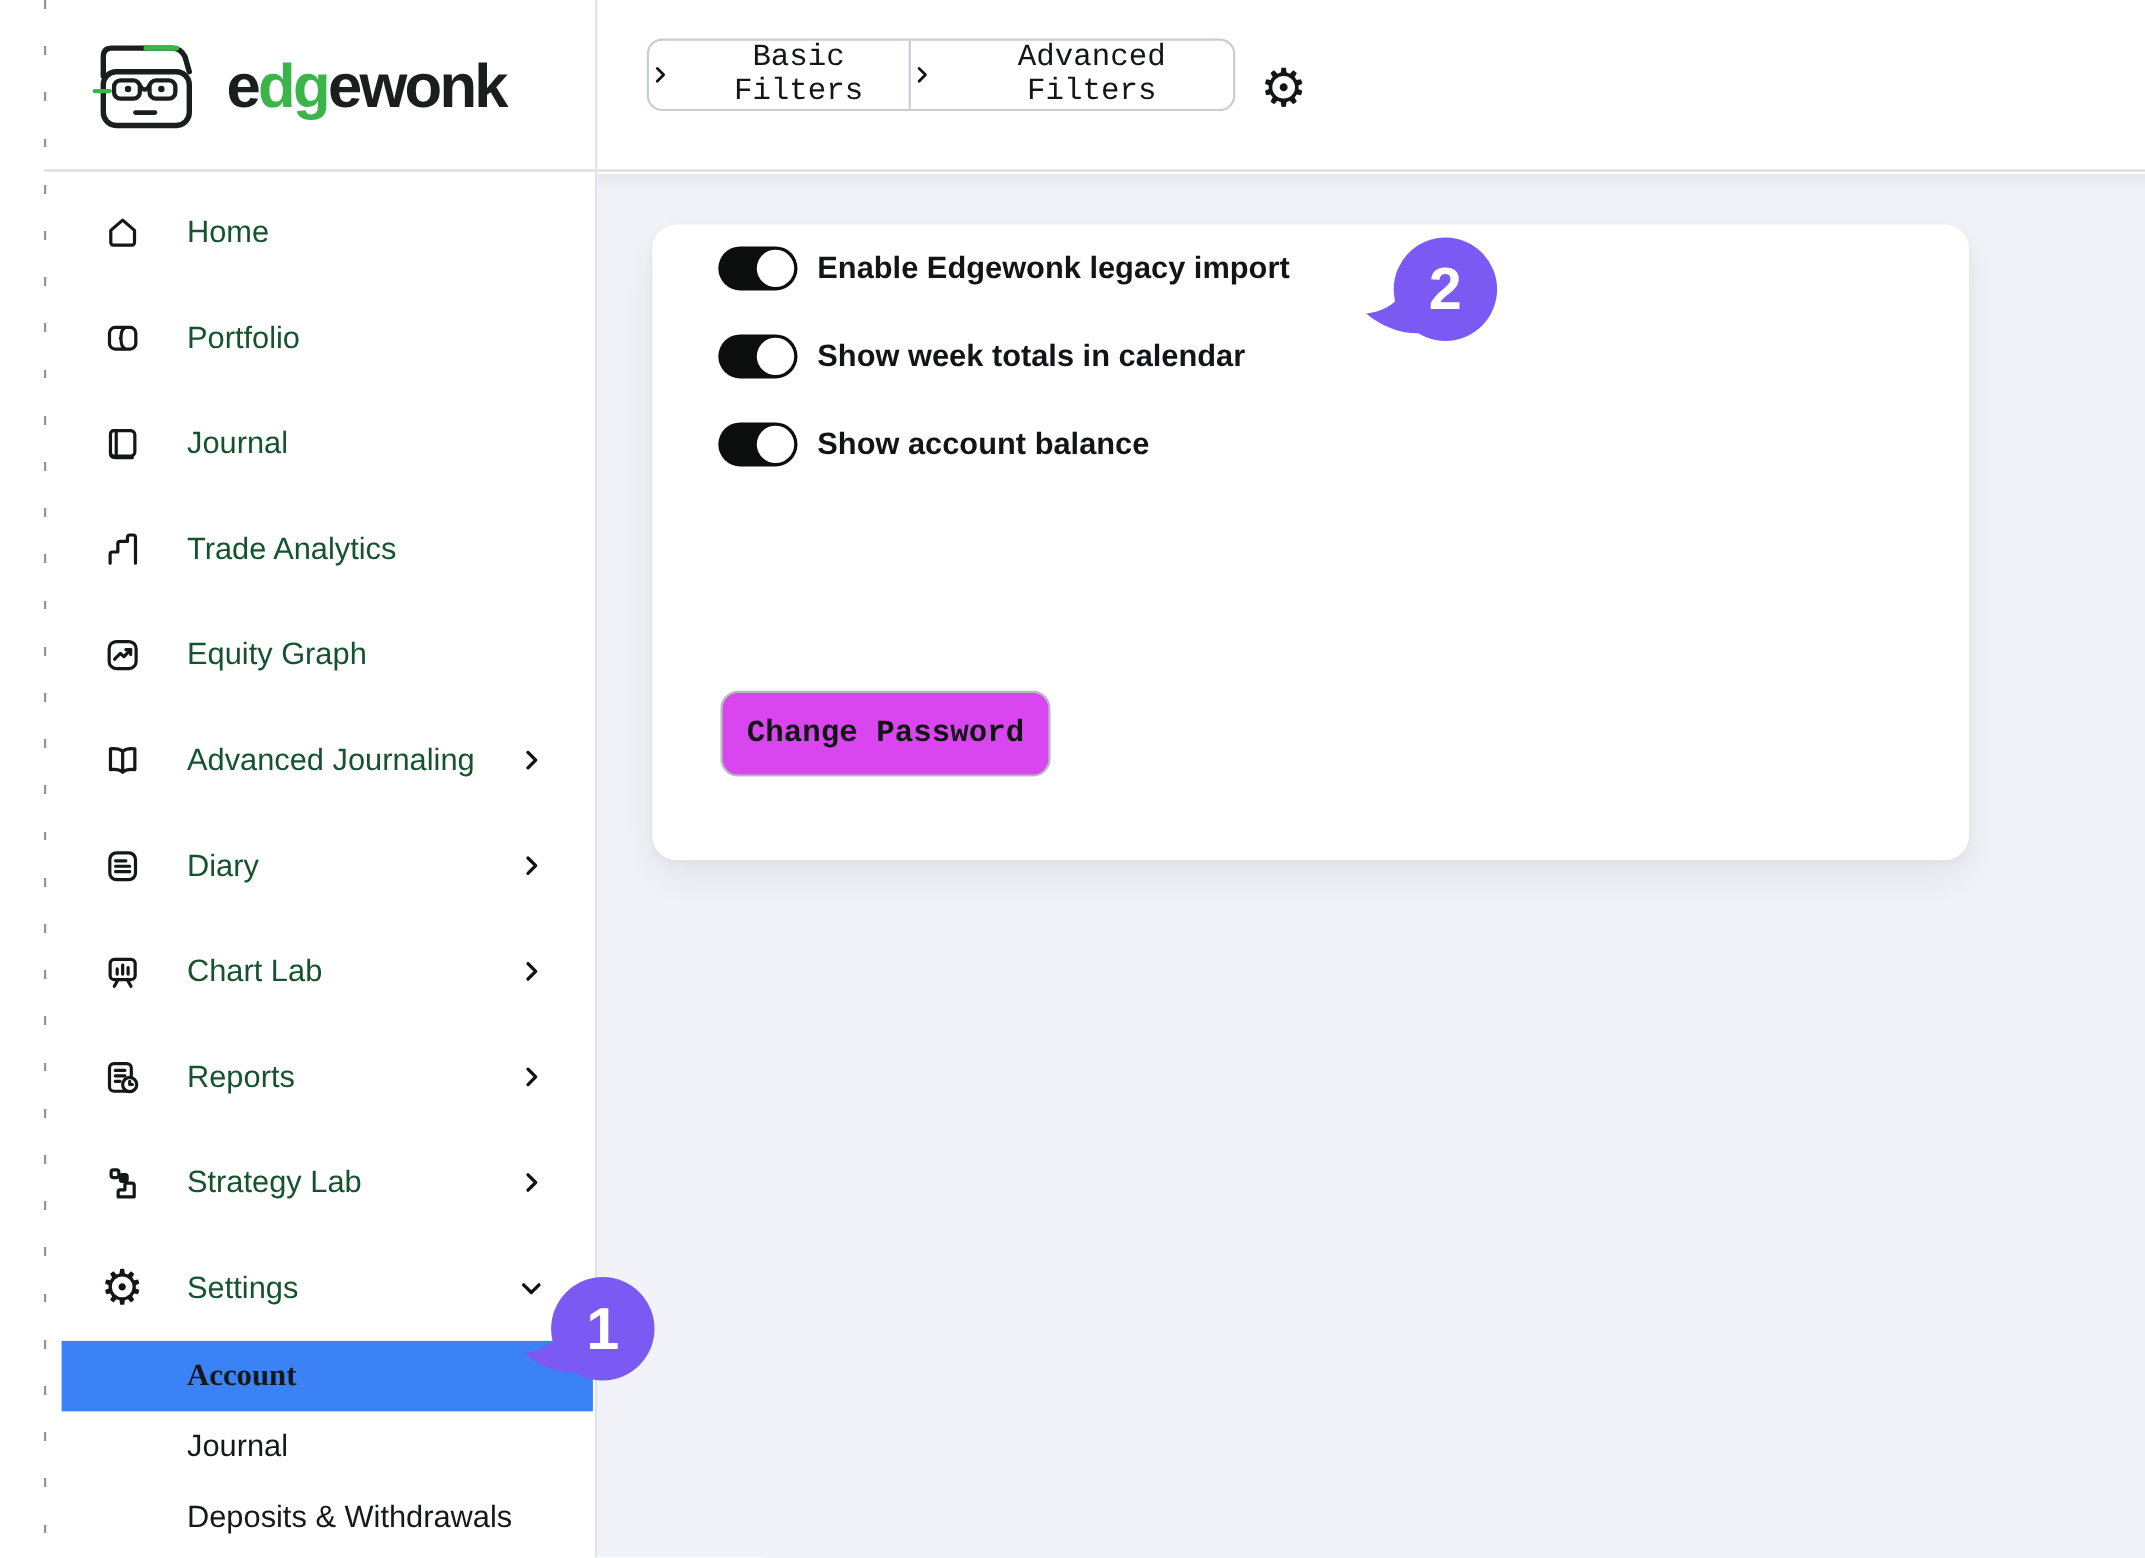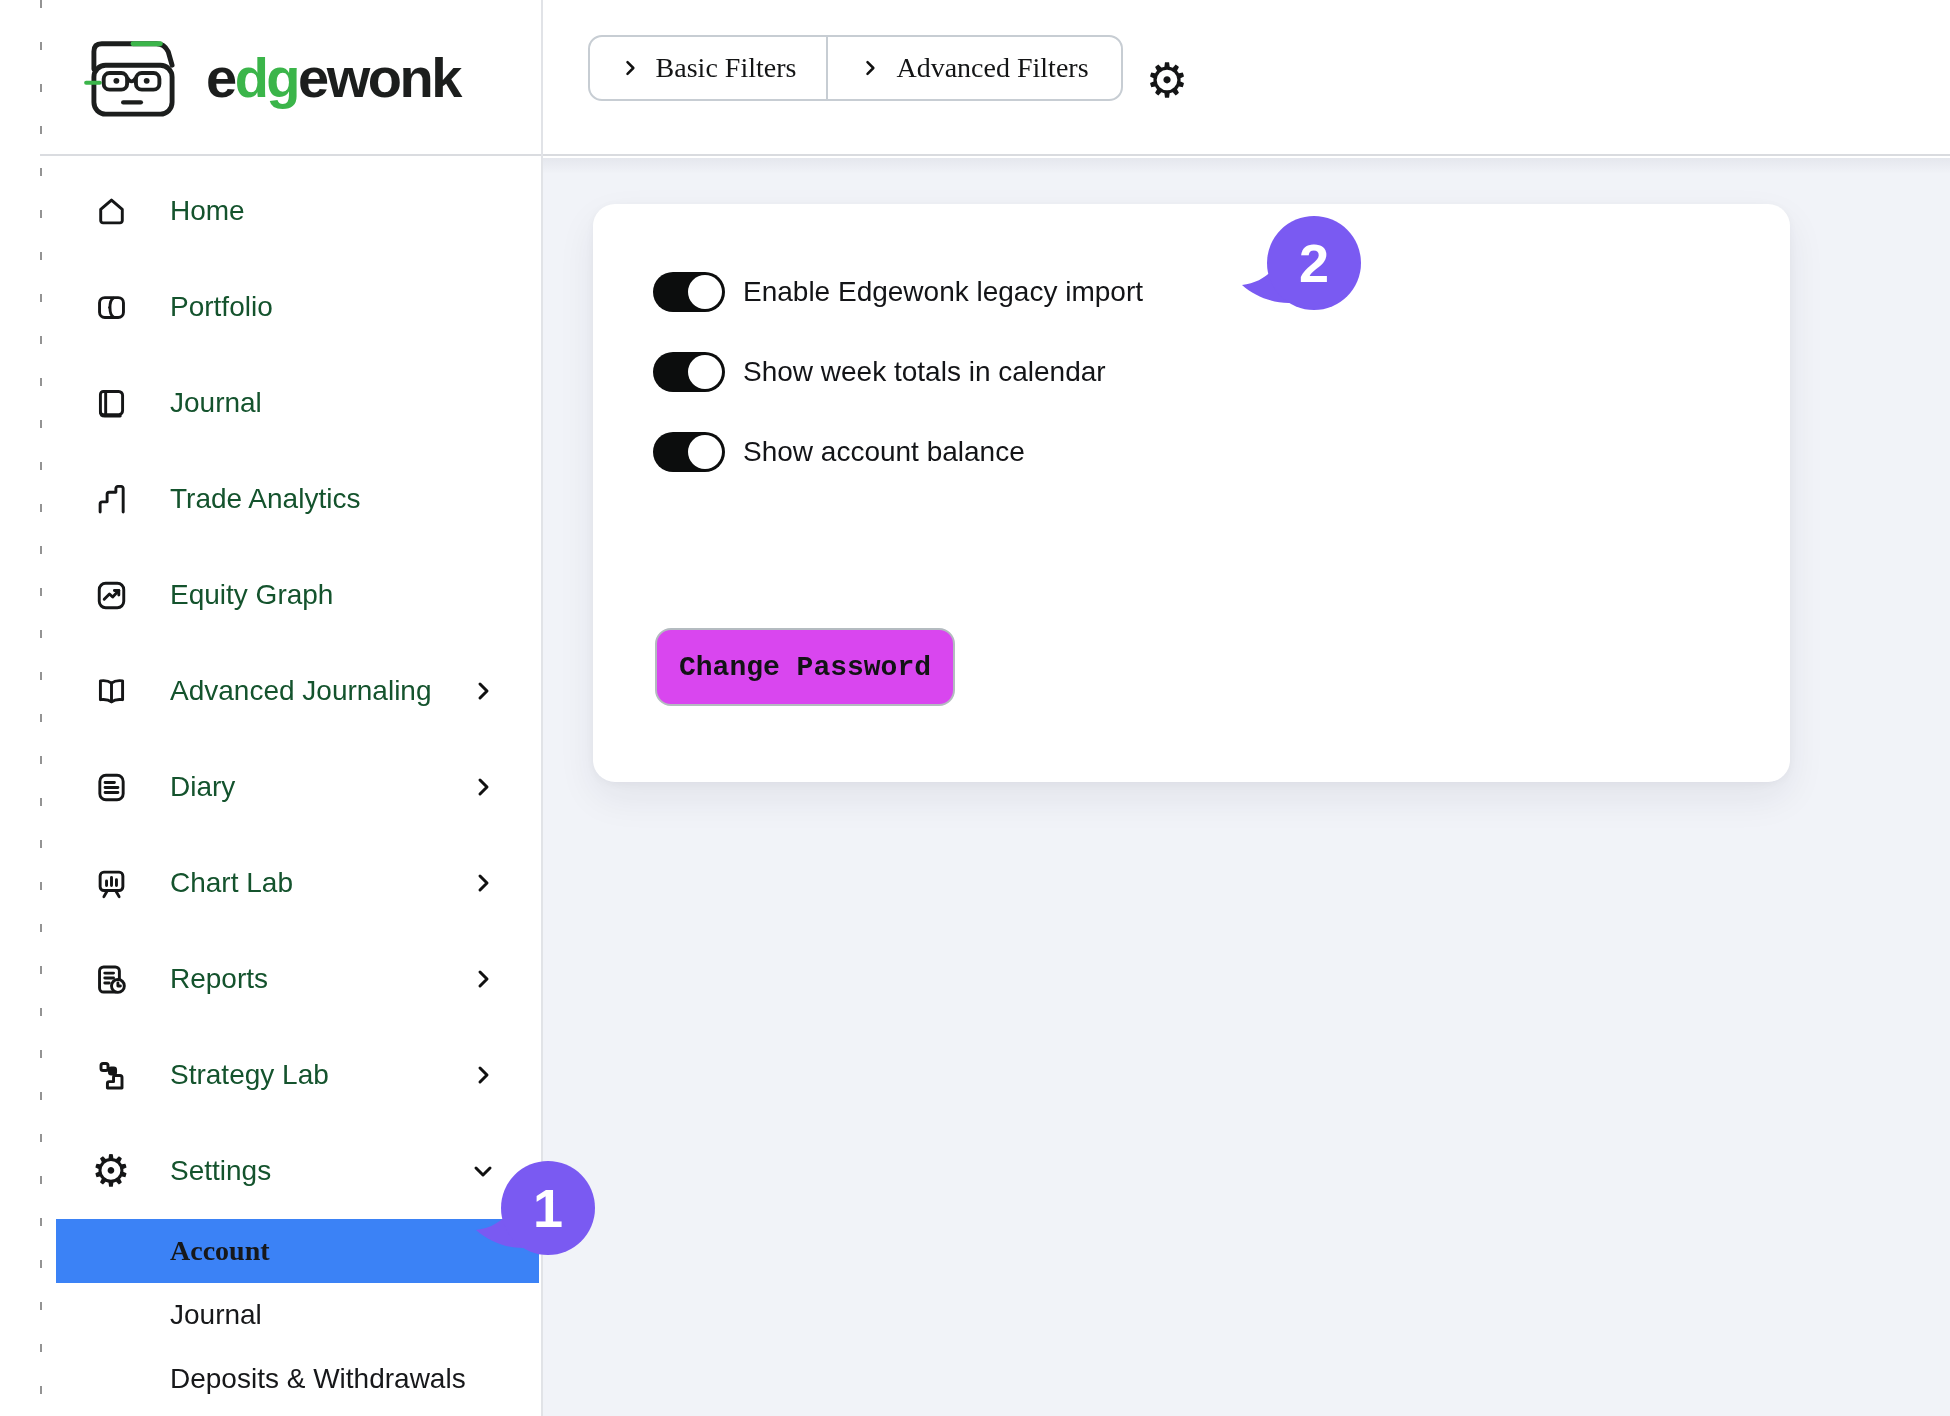--- a/index.html
+++ b/index.html
@@ -22,36 +22,36 @@
   .nlabel{font-size:28px;font-weight:500;color:#14532d;}
   .chev{margin-left:auto;margin-right:44px;color:#111;display:flex;align-items:center;}
   .chev svg{width:24px;height:24px;}
   .gear-glyph{font-family:"DejaVu Sans",sans-serif;font-size:44px;line-height:36px;color:#141516;}
   .sub-item{height:64px;display:flex;align-items:center;padding-left:130px;font-size:28px;font-weight:400;color:#17181a;cursor:pointer;}
   .sub-item.active{font-weight:700;background:#3b82f6;margin-left:16px;padding-left:114px;font-family:Liberation Serif, serif;}
 
   
   .topbar{position:absolute;left:503px;top:0;width:1447px;height:156px;background:#fff;border-bottom:2px solid #d9dbdf;box-sizing:border-box;z-index:4;}
   .filterbox{position:absolute;left:45px;top:35px;width:535px;height:66px;border:2px solid #c7cdd3;border-radius:14px;display:flex;background:#fff;box-sizing:border-box;}
-  .fsec{display:flex;align-items:center;justify-content:center;gap:16px;background:none;border:none;cursor:pointer;font-family:Liberation Serif, serif;padding:0;}
+  .fsec{display:flex;align-items:center;justify-content:center;gap:16px;background:none;border:none;cursor:pointer;font-family:Liberation Mono, monospace;padding:0;}
   .fsec.basic{width:238px;border-right:2px solid #c7cdd3;box-sizing:border-box;}
   .fsec.adv{flex:1;}
   .flabel{font-size:28px;font-weight:500;color:#141516;}
   .fchev{display:flex;color:#111;}
   .fchev svg{width:20px;height:20px;}
   .gearbtn{position:absolute;left:598px;top:54px;width:52px;height:52px;display:flex;align-items:center;justify-content:center;background:none;border:none;cursor:pointer;padding:0;}
   .gearbtn .gear-glyph{font-size:48px;line-height:48px;}
 
   
   .main{position:absolute;left:503px;top:158px;width:1447px;height:1258px;background:#f1f3f8;}
   .main::before{content:"";position:absolute;left:0;top:0;right:0;height:16px;
     background:linear-gradient(180deg,rgba(15,25,50,.055),rgba(15,25,50,0));}
   .card{position:absolute;left:50px;top:46px;width:1197px;height:578px;background:#fff;border-radius:22px;
     box-shadow:0 16px 38px rgba(25,35,60,.07),0 2px 8px rgba(25,35,60,.04);}
-  .card-body{padding-top:48px;}
+  .card-body{font-weight:bold;}
   .trow{height:80px;display:flex;align-items:center;padding-left:60px;}
   .toggle{width:72px;height:40px;border-radius:20px;position:relative;flex:0 0 72px;cursor:pointer;}
   .toggle.on{background:#0c0d0d;}
   .toggle.off{background:#e4e4e6;}
   .toggle .knob{position:absolute;top:3px;width:34px;height:34px;border-radius:50%;background:#fff;}
   .toggle.on .knob{right:3px;}
   .toggle.off .knob{left:3px;box-shadow:0 2px 5px rgba(0,0,0,.30);}
   .tlabel{font-size:28px;color:#131417;margin-left:18px;white-space:nowrap;}
   .cp-btn{position:absolute;left:62px;top:424px;width:300px;height:78px;background:#d946ef;border:2px solid #b4bbc0;
     border-radius:16px;font-family:Liberation Mono, monospace;font-size:28px;font-weight:600;color:#121315;cursor:pointer;}

